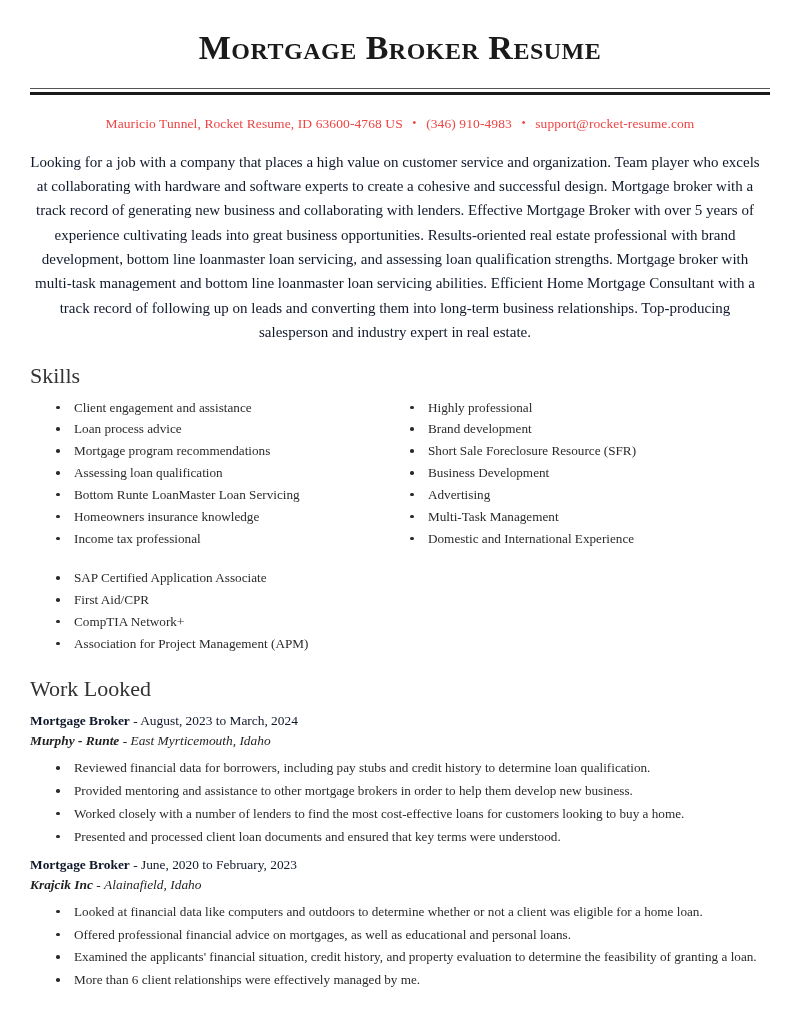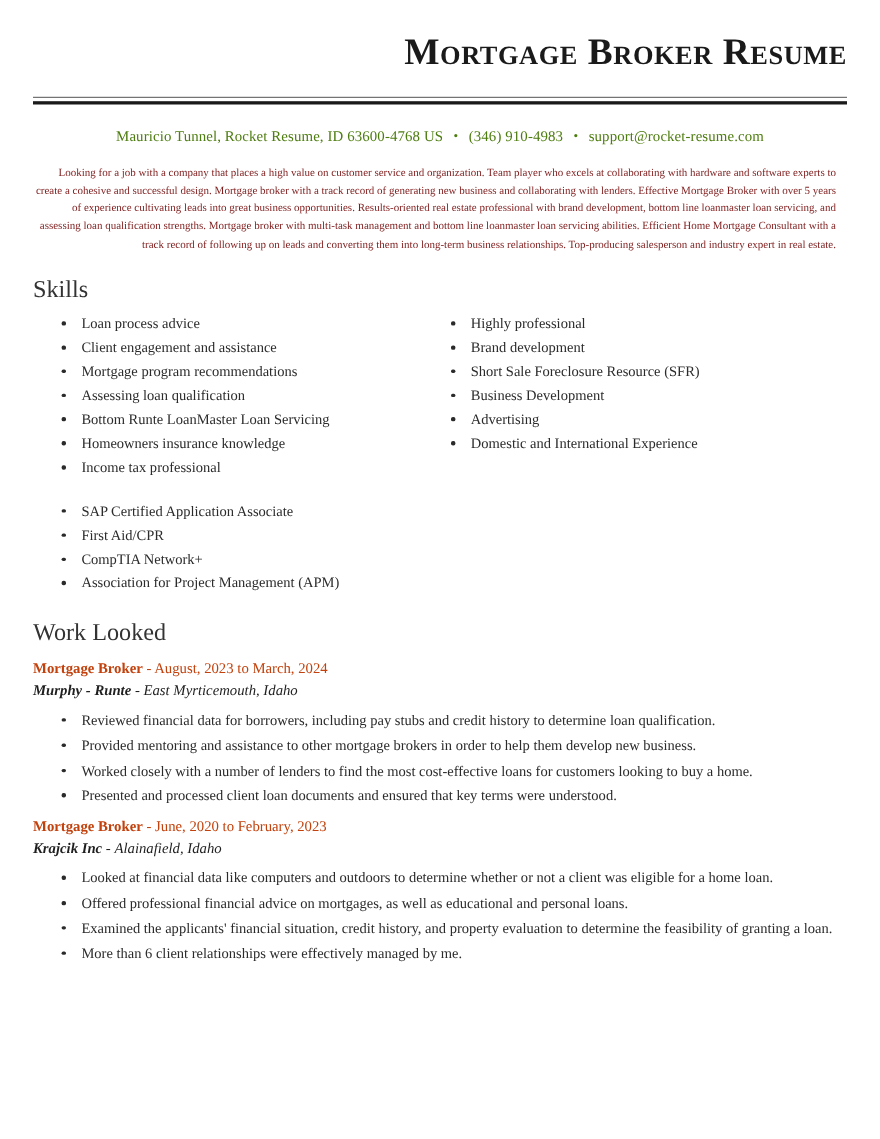--- a/index.html
+++ b/index.html
@@ -18,21 +18,21 @@
     width: 800px;
     height: 1035px;
     box-sizing: border-box;
     padding: 0 30px;
     position: relative;
     overflow: hidden;
   }
 
   
   .doc-title {
-    text-align: right;
+    text-align: center;
     font-family: "Liberation Serif", "DejaVu Serif", serif;
     font-weight: bold;
     font-size: 34px;
     font-variant: small-caps;
     letter-spacing: 0.5px;
     color: #1a1a1a;
     margin: 0;
     padding-top: 28px;
     line-height: 1.2;
   }
@@ -50,21 +50,21 @@
     background: #ffffff;
   }
   .rule-thick {
     height: 3px;
     background: #1a1a1a;
     width: 100%;
   }
   .contact {
     text-align: center;
     font-size: 13.5px;
-    color: #4d7c0f;
+    color: #ef4444;
     margin-top: 21px;
     letter-spacing: 0.1px;
   }
   .contact .sep {
     padding: 0 6px;
     font-size: 12px;
     vertical-align: 1px;
   }
 
   
@@ -72,24 +72,24 @@
     margin-top: 18px;
   }
   .section-title {
     font-size: 22px;
     font-weight: normal;
     color: #333333;
     margin: 0 0 9px 0;
     line-height: 1.25;
   }
   .summary-text {
-    font-size: 10px;
+    font-size: 15px;
     line-height: 1.62;
-    color: #7f1d1d;
-    text-align: right;
+    color: #0f172a;
+    text-align: center;
     margin: 0;
     padding-right: 10px;
   }
 
   
   ul.bullets {
     margin: 0;
     padding: 0 0 0 22px;
     list-style: none;
   }
@@ -127,21 +127,21 @@
   
   .job {
     margin-top: 4px;
   }
   .job:first-of-type {
     margin-top: 6px;
   }
   .job-line-1 {
     font-size: 13.4px;
     line-height: 1.5;
-    color: #c2410c;
+    color: #0f172a;
   }
   .job-title {
     font-weight: bold;
   }
   .job-dates {
     font-weight: normal;
   }
   .job-line-2 {
     font-size: 13.4px;
     line-height: 1.5;
@@ -191,36 +191,37 @@
 
   <div class="section">
     <p class="summary-text">Looking for a job with a company that places a high value on customer service and organization. Team player who excels at collaborating with hardware and software experts to create a cohesive and successful design. Mortgage broker with a track record of generating new business and collaborating with lenders. Effective Mortgage Broker with over 5 years of experience cultivating leads into great business opportunities. Results-oriented real estate professional with brand development, bottom line loanmaster loan servicing, and assessing loan qualification strengths. Mortgage broker with multi-task management and bottom line loanmaster loan servicing abilities. Efficient Home Mortgage Consultant with a track record of following up on leads and converting them into long-term business relationships. Top-producing salesperson and industry expert in real estate.</p>
   </div>
 
   <div class="section">
     <h2 class="section-title">Skills</h2>
     <div class="two-col">
       <div class="col col-left">
         <ul class="bullets">
+          <li>Client engagement and assistance</li>
           <li>Loan process advice</li>
-          <li>Client engagement and assistance</li>
           <li>Mortgage program recommendations</li>
           <li>Assessing loan qualification</li>
           <li>Bottom Runte LoanMaster Loan Servicing</li>
           <li>Homeowners insurance knowledge</li>
           <li>Income tax professional</li>
         </ul>
       </div>
       <div class="col col-right">
         <ul class="bullets">
           <li>Highly professional</li>
           <li>Brand development</li>
           <li>Short Sale Foreclosure Resource (SFR)</li>
           <li>Business Development</li>
           <li>Advertising</li>
+          <li>Multi-Task Management</li>
           <li>Domestic and International Experience</li>
         </ul>
       </div>
     </div>
   </div>
 
   <div class="section">
     <ul class="bullets">
       <li>SAP Certified Application Associate</li>
       <li>First Aid/CPR</li>

